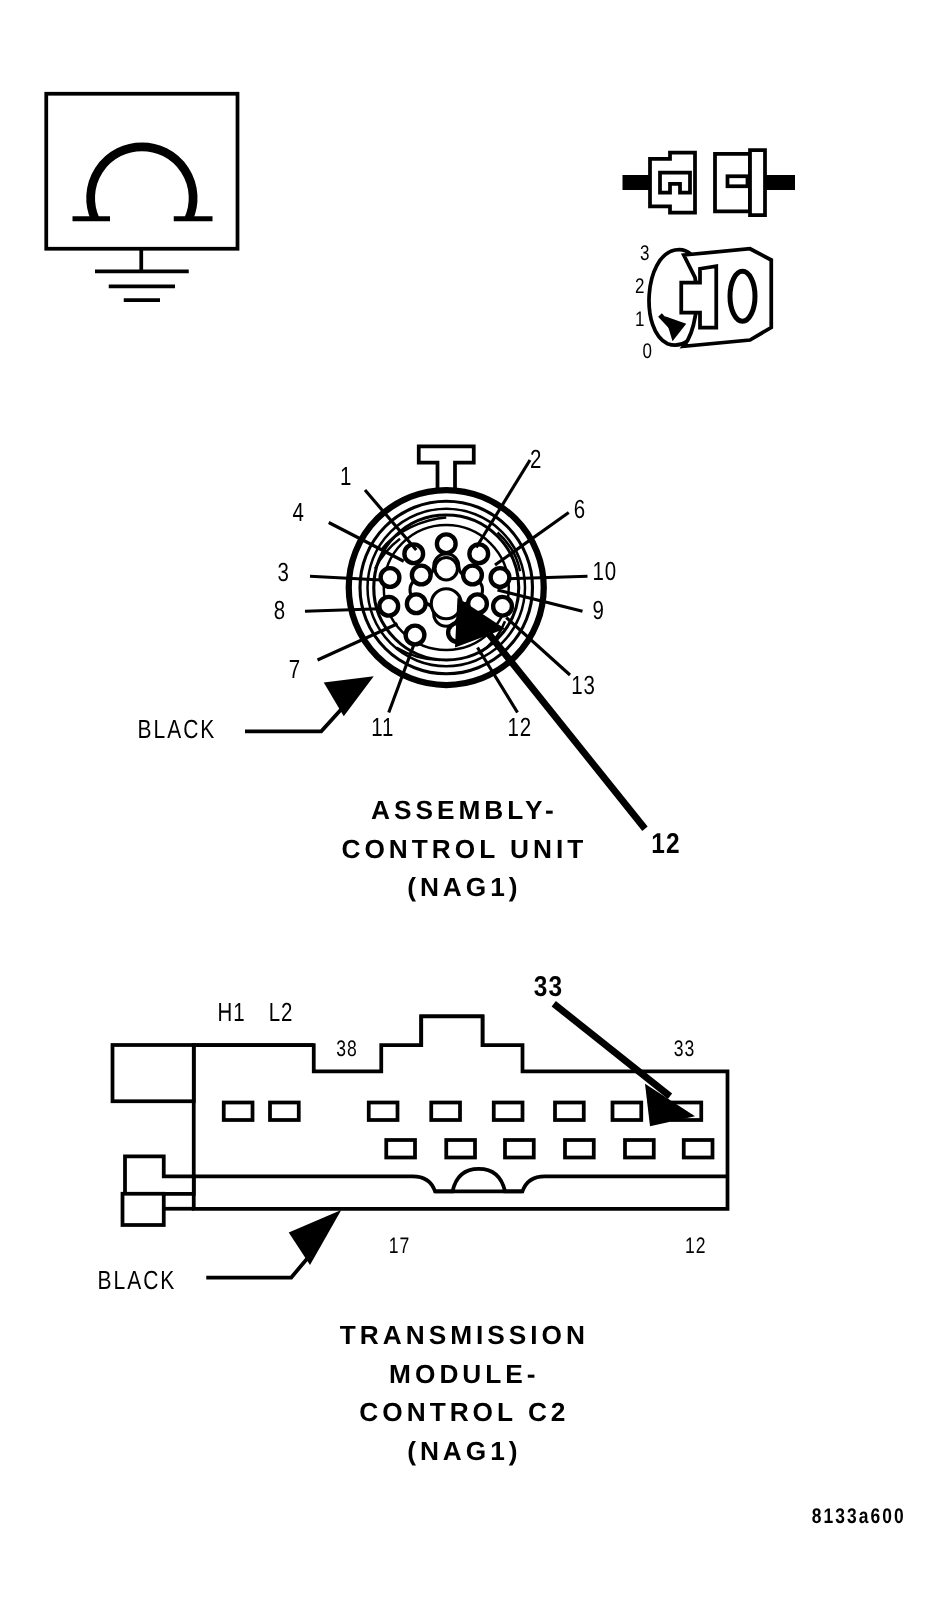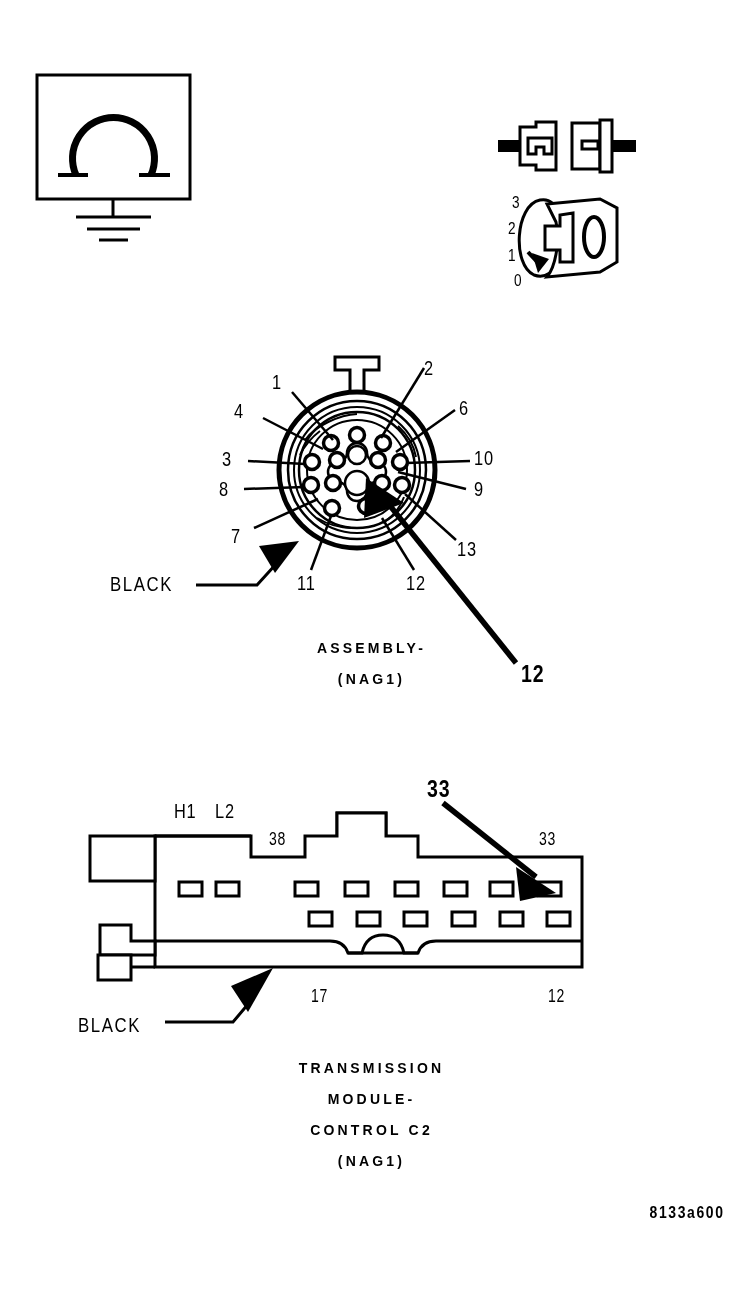--- a/index.html
+++ b/index.html
@@ -52,21 +52,21 @@
     font-weight: bold;
     letter-spacing: 1px;
     transform: scaleX(0.85);
     transform-origin: left center;
   }
   .caption {
     position: absolute;
     width: 743px;
     left: 0;
     text-align: center;
-    font-size: 14px;
+    font-size: 21px;
     font-weight: bold;
     letter-spacing: 3.2px;
     line-height: 31px;
     font-family: "Liberation Sans", sans-serif;
   }
   .caption span { display: block; }
   .figref {
     position: absolute;
     font-size: 17px;
     font-weight: bold;
@@ -259,20 +259,21 @@
 
 <div class="lbl pin-num" style="left:297px; top:572px;">11</div>
 <div class="lbl pin-num" style="left:406px; top:572px;">12</div>
 
 <div class="lbl wire-label" style="left:110px; top:573px;">BLACK</div>
 
 <div class="lbl bold-call" style="left:521px; top:663px;">12</div>
 
 <div class="caption" style="top:633px;">
   <span>ASSEMBLY-</span>
+  <span>CONTROL UNIT</span>
   <span>(NAG1)</span>
 </div>
 
 <div class="lbl bold-call" style="left:427px; top:778px;">33</div>
 
 <div class="lbl pin-num" style="left:174px; top:800px;">H1</div>
 <div class="lbl pin-num" style="left:215px; top:800px;">L2</div>
 <div class="lbl small-num" style="left:269px; top:830px;">38</div>
 <div class="lbl small-num" style="left:539px; top:830px;">33</div>
 <div class="lbl small-num" style="left:311px; top:987px;">17</div>

